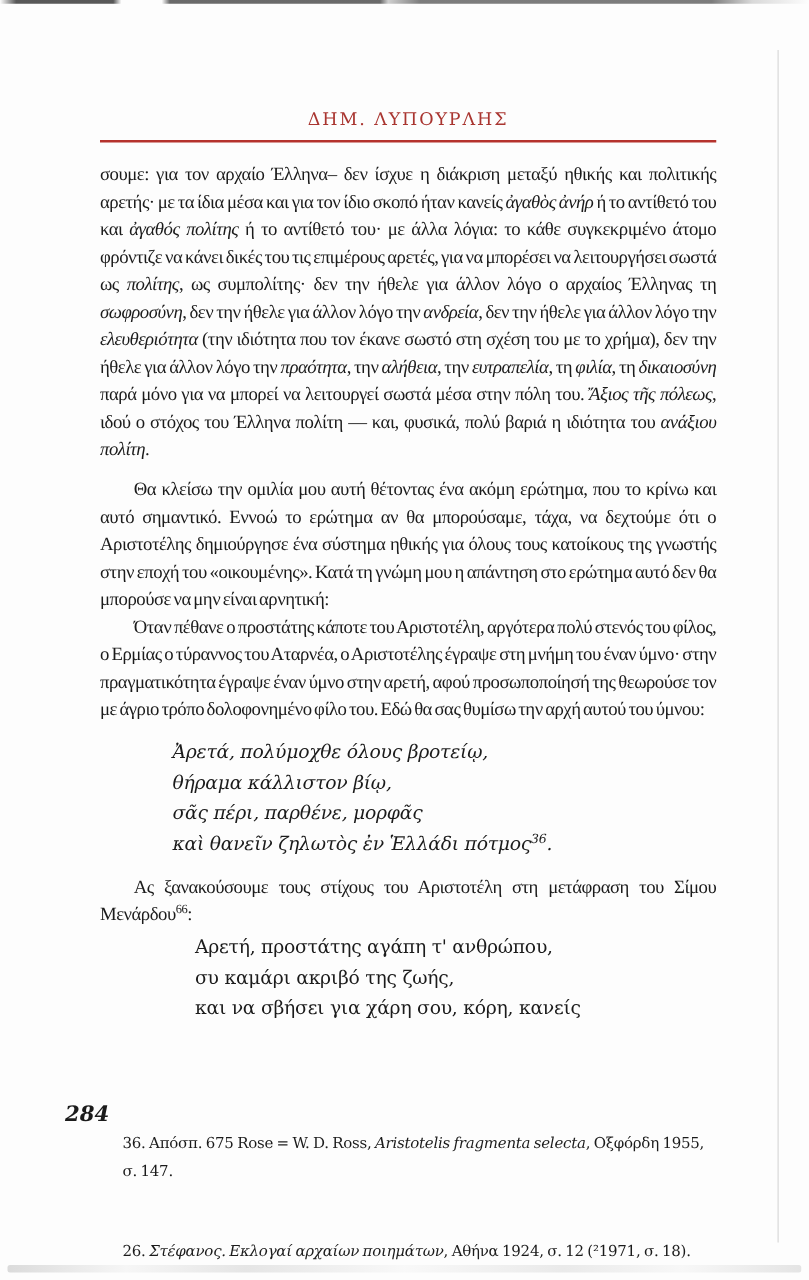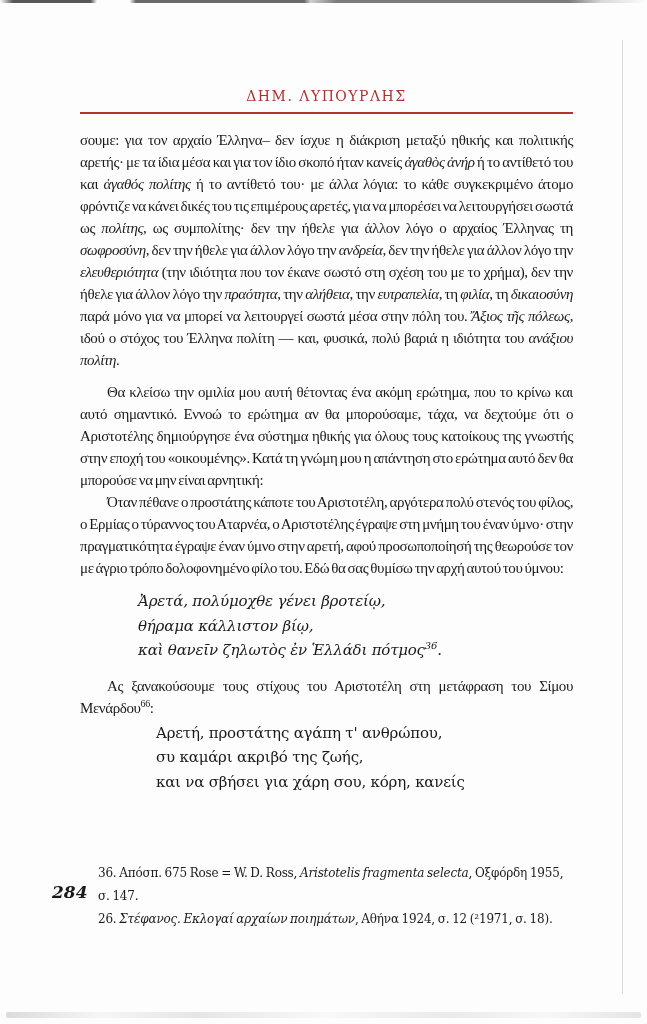--- a/index.html
+++ b/index.html
@@ -64,21 +64,21 @@
   .poem { font-size: 15px; line-height: 24.5px; letter-spacing: -0.2px; }
   .poem.ancient { margin: 10px 0 12px 58px; font-style: italic; }
   .poem.modern { margin: 2px 0 0 76px; }
   .poem-line { white-space: nowrap; }
   sup { font-size: 10px; line-height: 0; text-align: center; }
   .footnotes {
     position: absolute; left: 80px; top: 862px; width: 493px;
     font-size: 12px; line-height: 23px;
     letter-spacing: -0.2px; word-spacing: -0.8px;
   }
-  .footnote { padding-left: 18px; }
+  .footnote { padding-left: 18px; margin-top: 41px; }
   .page-number {
     position: absolute; left: 52px; top: 882px;
     font-style: italic; font-weight: bold; font-size: 17px;
   }
 </style>
 </head>
 <body>
 
 <div class="page" style="background: rgb(253, 253, 253); color: rgb(27, 27, 27);">
   <div class="edge-top"></div>
@@ -86,22 +86,23 @@
   <div class="edge-bottom"></div>
 
   <div class="content">
     <div class="running-head" style="color: rgb(169, 53, 48);">ΔΗΜ. ΛΥΠΟΥΡΛΗΣ</div>
     <div class="head-rule" style="background: rgb(181, 51, 45);"></div>
     <div class="blocks">
         <p class="body-para"><span>σουμε: για τον αρχαίο Έλληνα– δεν ίσχυε η διάκριση μεταξύ ηθικής και πολιτικής αρετής· με τα ίδια μέσα και για τον ίδιο σκοπό ήταν κανείς </span><i>ἀγαθὸς ἀνήρ</i><span> ή το αντίθετό του και </span><i>ἀγαθός πολίτης</i><span> ή το αντίθετό του· με άλλα λόγια: το κάθε συγκεκριμένο άτομο φρόντιζε να κάνει δικές του τις επιμέρους αρετές, για να μπορέσει να λειτουργήσει σωστά ως </span><i>πολίτης</i><span>, ως συμπολίτης· δεν την ήθελε για άλλον λόγο ο αρχαίος Έλληνας τη </span><i>σωφροσύνη</i><span>, δεν την ήθελε για άλλον λόγο την </span><i>ανδρεία</i><span>, δεν την ήθελε για άλλον λόγο την </span><i>ελευθεριότητα</i><span> (την ιδιότητα που τον έκανε σωστό στη σχέση του με το χρήμα), δεν την ήθελε για άλλον λόγο την </span><i>πραότητα</i><span>, την </span><i>αλήθεια</i><span>, την </span><i>ευτραπελία</i><span>, τη </span><i>φιλία</i><span>, τη </span><i>δικαιοσύνη</i><span> παρά μόνο για να μπορεί να λειτουργεί σωστά μέσα στην πόλη του. </span><i>Ἄξιος τῆς πόλεως</i><span>, ιδού ο στόχος του Έλληνα πολίτη — και, φυσικά, πολύ βαριά η ιδιότητα του </span><i>ανάξιου πολίτη</i><span>.</span></p>
         <p class="body-para indent gap"><span>Θα κλείσω την ομιλία μου αυτή θέτοντας ένα ακόμη ερώτημα, που το κρίνω και αυτό σημαντικό. Εννοώ το ερώτημα αν θα μπορούσαμε, τάχα, να δεχτούμε ότι ο Αριστοτέλης δημιούργησε ένα σύστημα ηθικής για όλους τους κατοίκους της γνωστής στην εποχή του «οικουμένης». Κατά τη γνώμη μου η απάντηση στο ερώτημα αυτό δεν θα μπορούσε να μην είναι αρνητική:</span></p>
         <p class="body-para indent"><span>Όταν πέθανε ο προστάτης κάποτε του Αριστοτέλη, αργότερα πολύ στενός του φίλος, ο Ερμίας ο τύραννος του Αταρνέα, ο Αριστοτέλης έγραψε στη μνήμη του έναν ύμνο· στην πραγματικότητα έγραψε έναν ύμνο στην αρετή, αφού προσωποποίησή της θεωρούσε τον με άγριο τρόπο δολοφονημένο φίλο του. Εδώ θα σας θυμίσω την αρχή αυτού του ύμνου:</span></p>
         <div class="poem ancient">
-          <div class="poem-line"><span>Ἀρετά, πολύμοχθε γένει βροτείῳ,</span></div>
+          <div class="poem-line"><span>Ἀρετά, πολύμοχθε όλους βροτείῳ,</span></div>
           <div class="poem-line"><span>θήραμα κάλλιστον βίῳ,</span></div>
+          <div class="poem-line"><span>σᾶς πέρι, παρθένε, μορφᾶς</span></div>
           <div class="poem-line"><span>καὶ θανεῖν ζηλωτὸς ἐν Ἑλλάδι πότμος</span><sup>36</sup><span>.</span></div>
         </div>
         <p class="body-para indent"><span>Ας ξανακούσουμε τους στίχους του Αριστοτέλη στη μετάφραση του Σίμου Μενάρδου</span><sup>66</sup><span>:</span></p>
         <div class="poem modern">
           <div class="poem-line"><span>Αρετή, προστάτης αγάπη τ' ανθρώπου,</span></div>
           <div class="poem-line"><span>συ καμάρι ακριβό της ζωής,</span></div>
           <div class="poem-line"><span>και να σβήσει για χάρη σου, κόρη, κανείς</span></div>
         </div>
       </div>
   </div>

